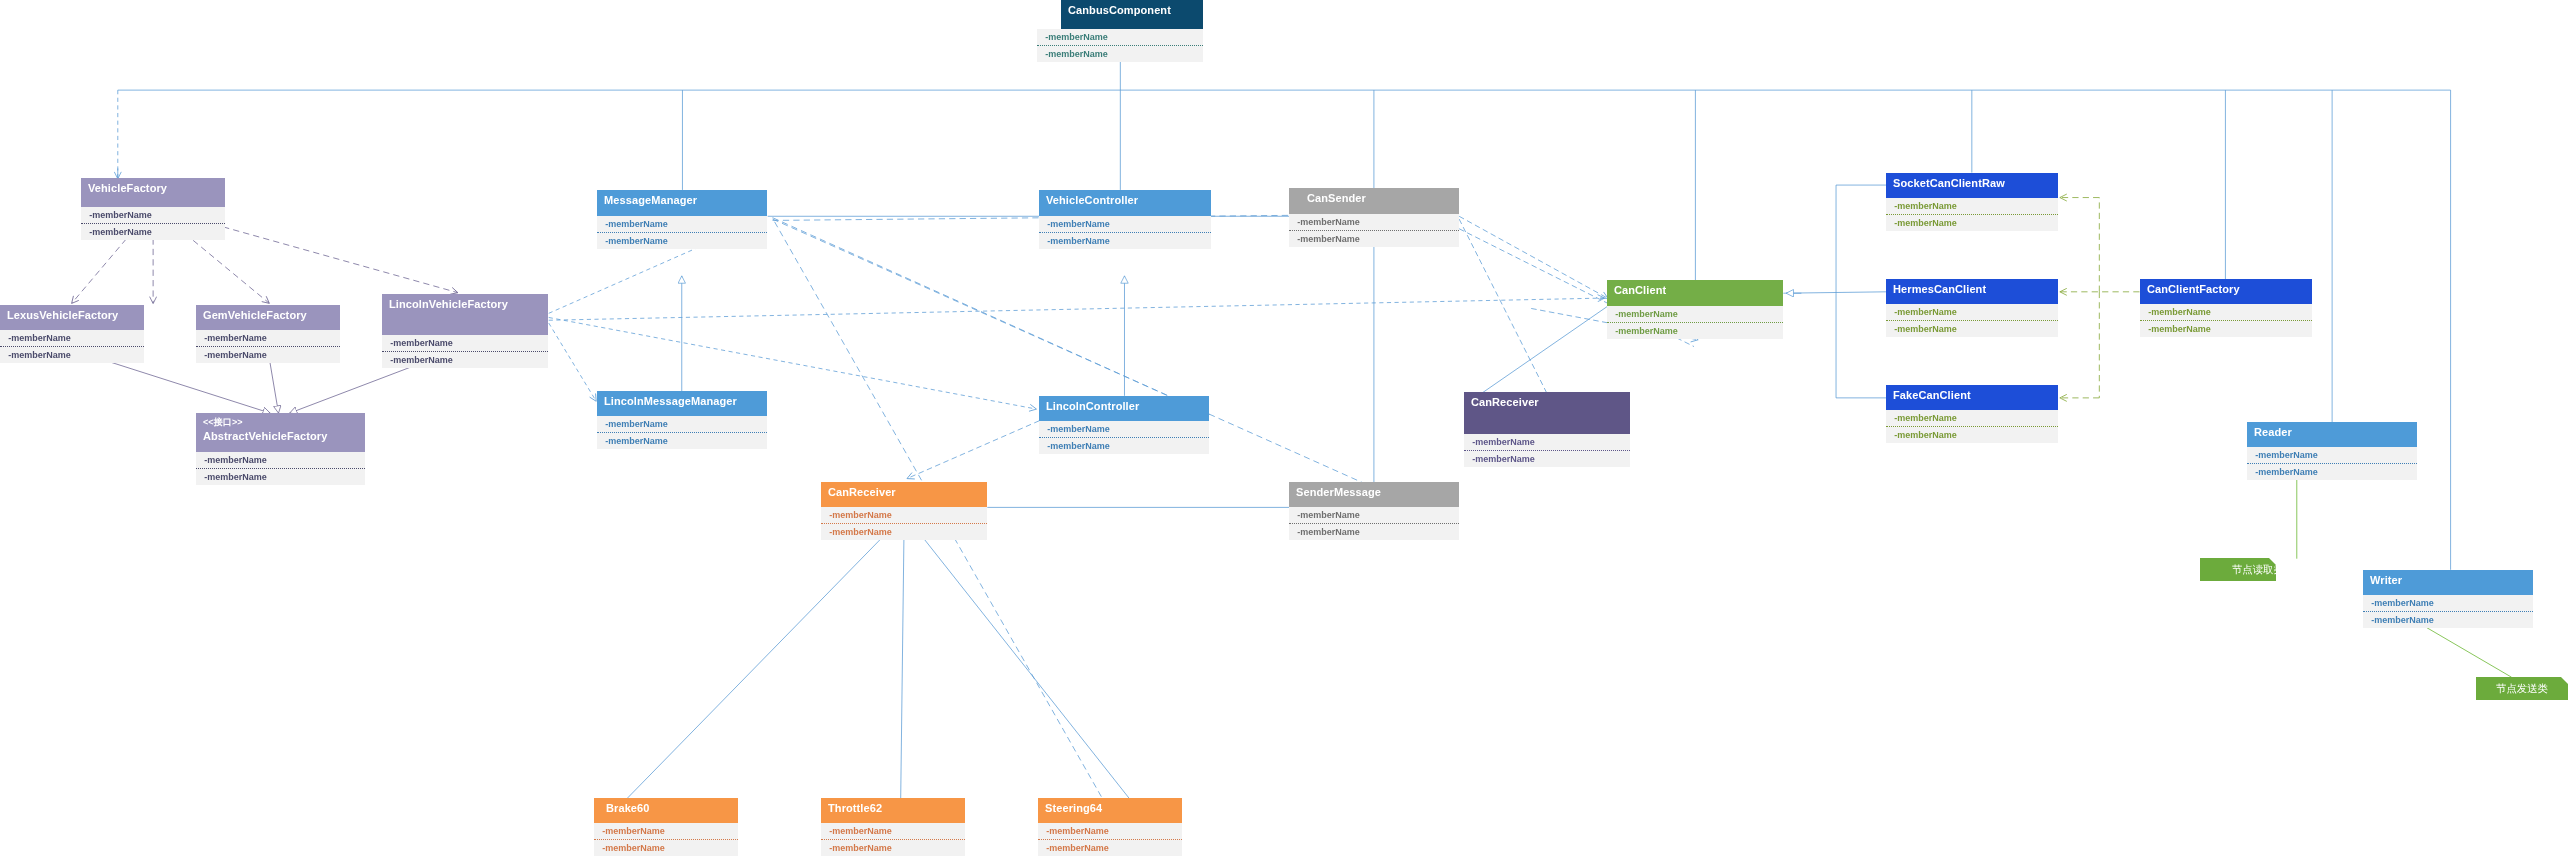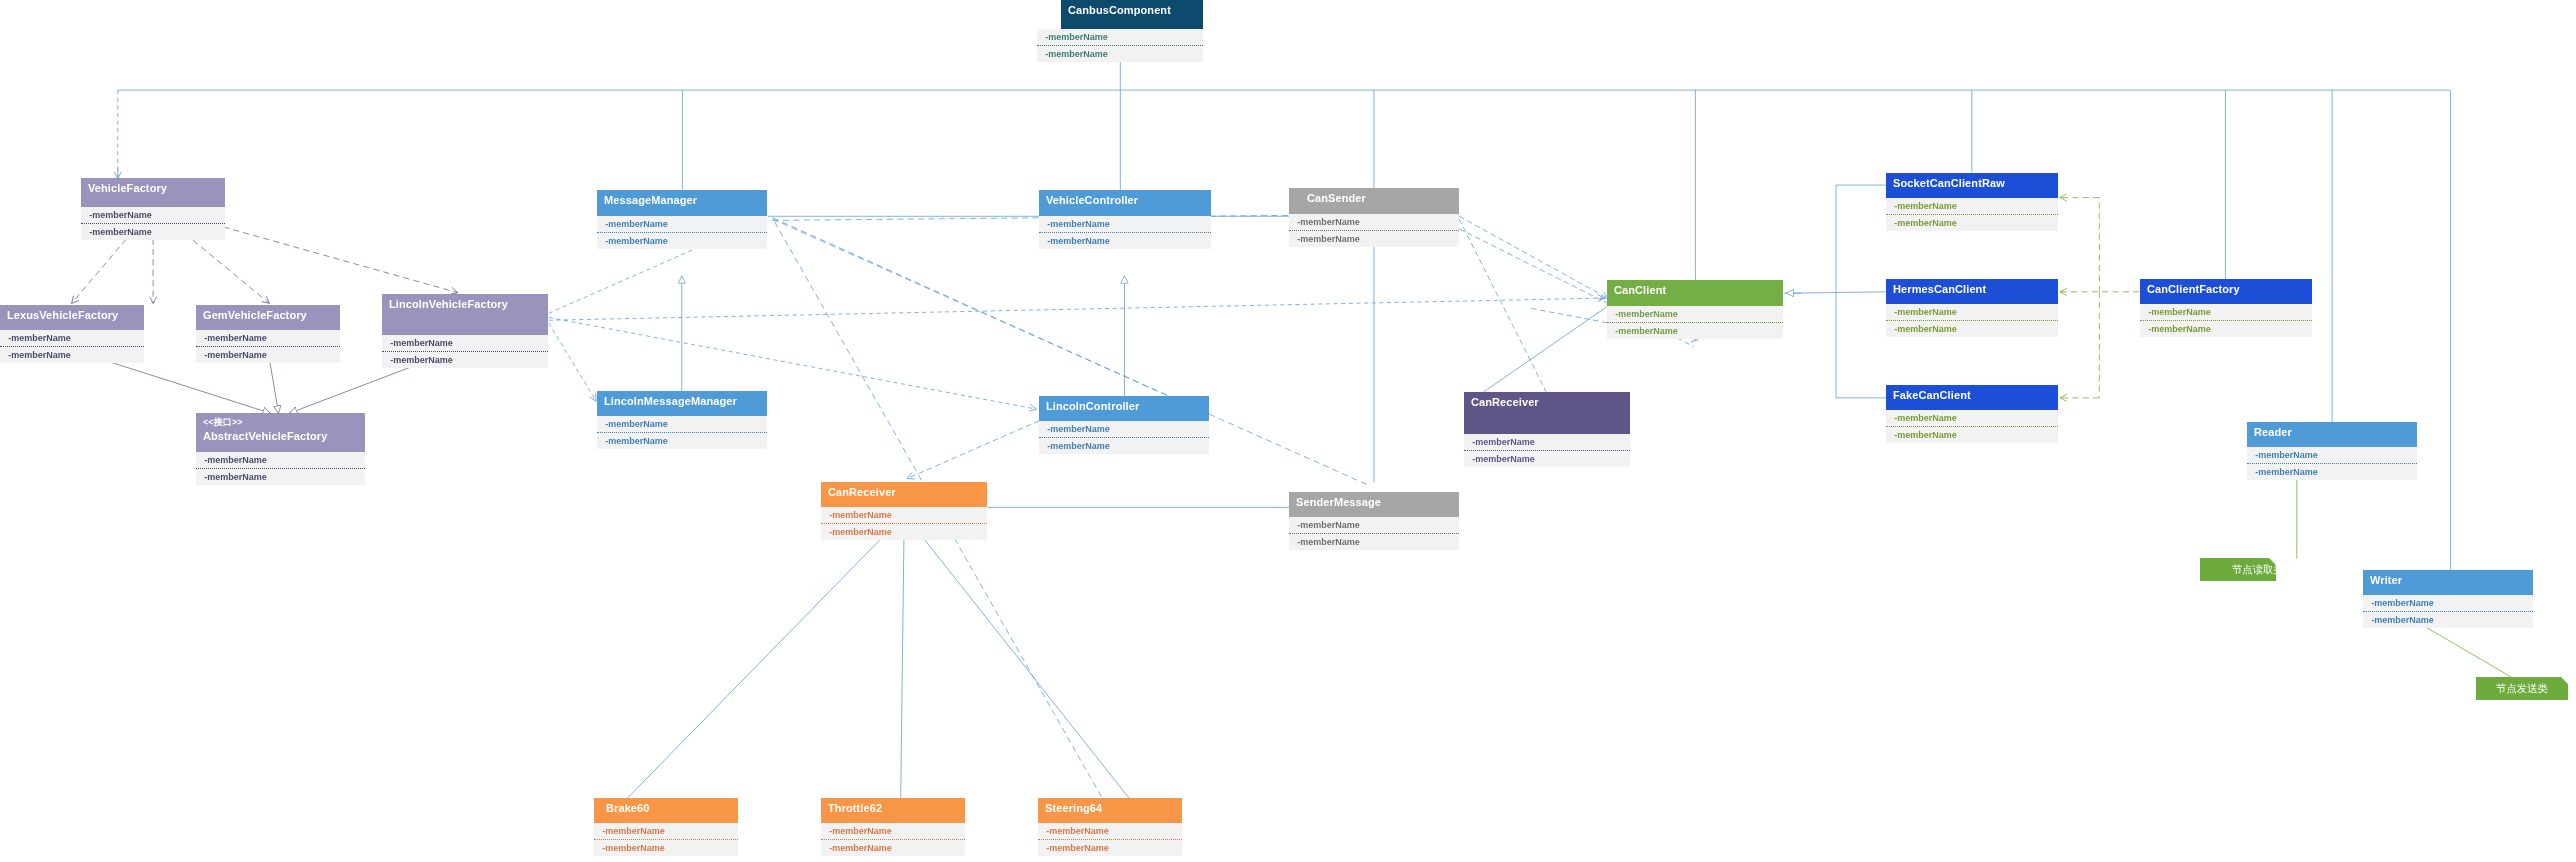--- a/index.html
+++ b/index.html
@@ -303,21 +303,21 @@
       <div class="uml c-orange" style="left: 821px; top: 482px; width: 166px;">
         <div class="shadow"></div>
         <div class="hdr" style="height: 25px;">
           <span class="nm">CanReceiver</span>
         </div>
         <div class="body">
           <div class="m">-memberName</div>
           <div class="m sep">-memberName</div>
         </div>
       </div>
-      <div class="uml c-gray" style="left: 1289px; top: 482px; width: 170px; margin-top: 10px;">
+      <div class="uml c-gray" style="left: 1289px; top: 482px; width: 170px;">
         <div class="shadow"></div>
         <div class="hdr" style="height: 25px;">
           <span class="nm">SenderMessage</span>
         </div>
         <div class="body">
           <div class="m">-memberName</div>
           <div class="m sep">-memberName</div>
         </div>
       </div>
       <div class="uml c-green2" style="left: 1607px; top: 280px; width: 176px;">

